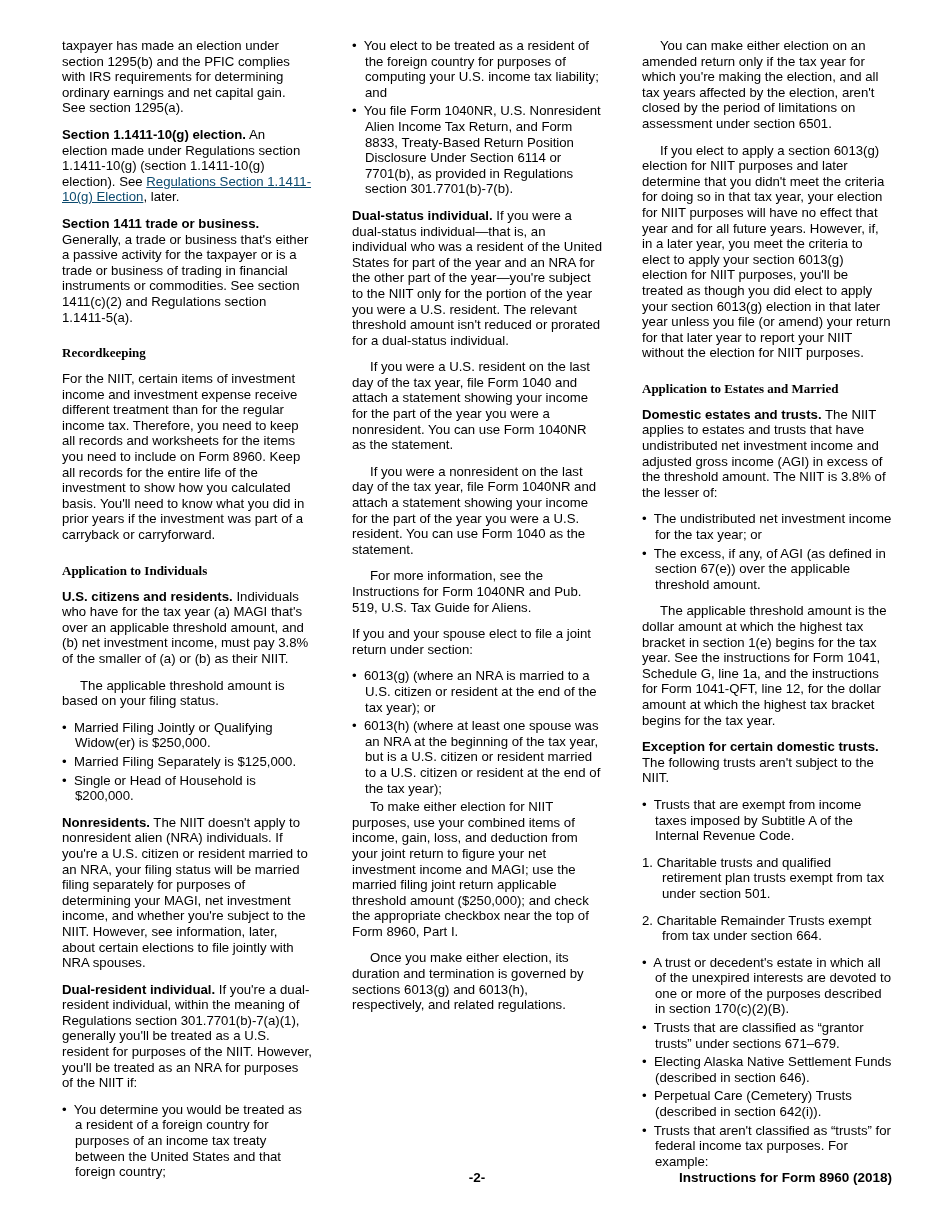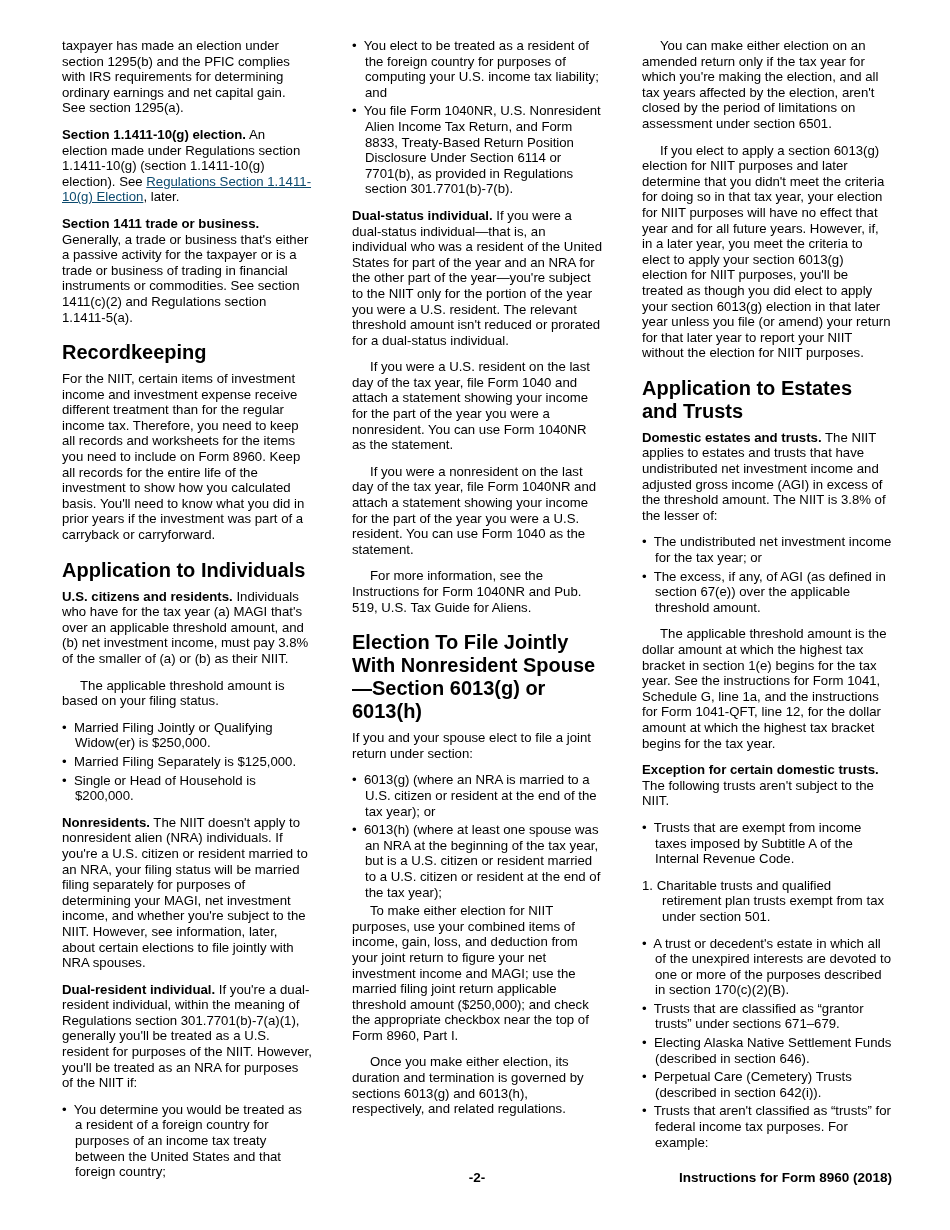--- a/index.html
+++ b/index.html
@@ -33,24 +33,25 @@
     line-height: 15.6px;
   }
   p {
     margin: 0 0 11px 0;
     text-align: left;
   }
   p.indent {
     text-indent: 18px;
   }
   h2 {
-    font-size: 20px;
+    font-size: 13px;
     line-height: 23px;
     font-weight: bold;
     margin: 16px 0 7px 0;
+    font-family: Liberation Serif, serif;
   }
   .run-head {
     font-weight: bold;
     margin-top: 11px;
   }
   .bullet-dot {
     margin: 0 0 3px 0;
     padding-left: 13px;
     text-indent: -13px;
   }
@@ -133,53 +134,53 @@
       <p class="bullet-dot gap">•&nbsp; <span>You file Form 1040NR, U.S. Nonresident Alien Income Tax Return, and Form 8833, Treaty-Based Return Position Disclosure Under Section 6114 or 7701(b), as provided in Regulations section 301.7701(b)-7(b).</span></p>
 
       <p>
         <span class="run-head">Dual-status individual.</span><span> If you were a dual-status individual—that is, an individual who was a resident of the United States for part of the year and an NRA for the other part of the year—you're subject to the NIIT only for the portion of the year you were a U.S. resident. The relevant threshold amount isn't reduced or prorated for a dual-status individual.</span>
       </p>
 
       <p class="indent">If you were a U.S. resident on the last day of the tax year, file Form 1040 and attach a statement showing your income for the part of the year you were a nonresident. You can use Form 1040NR as the statement.</p>
       <p class="indent">If you were a nonresident on the last day of the tax year, file Form 1040NR and attach a statement showing your income for the part of the year you were a U.S. resident. You can use Form 1040 as the statement.</p>
       <p class="indent">For more information, see the Instructions for Form 1040NR and Pub. 519, U.S. Tax Guide for Aliens.</p>
 
-      <h2>Election To File Jointly With Nonresident Spouse—Section 6013(g) or 6013(h)</h2>
 
       <p>If you and your spouse elect to file a joint return under section:</p>
 
       <p class="bullet-dot">•&nbsp; <span>6013(g) (where an NRA is married to a U.S. citizen or resident at the end of the tax year); or</span></p>
       <p class="bullet-dot">•&nbsp; <span>6013(h) (where at least one spouse was an NRA at the beginning of the tax year, but is a U.S. citizen or resident married to a U.S. citizen or resident at the end of the tax year);</span></p>
 
       <p class="indent">To make either election for NIIT purposes, use your combined items of income, gain, loss, and deduction from your joint return to figure your net investment income and MAGI; use the married filing joint return applicable threshold amount ($250,000); and check the appropriate checkbox near the top of Form 8960, Part I.</p>
       <p class="indent">Once you make either election, its duration and termination is governed by sections 6013(g) and 6013(h), respectively, and related regulations.</p>
     </div>
 
     <div class="col">
       <p class="indent">You can make either election on an amended return only if the tax year for which you're making the election, and all tax years affected by the election, aren't closed by the period of limitations on assessment under section 6501.</p>
       <p class="indent">If you elect to apply a section 6013(g) election for NIIT purposes and later determine that you didn't meet the criteria for doing so in that tax year, your election for NIIT purposes will have no effect that year and for all future years. However, if, in a later year, you meet the criteria to elect to apply your section 6013(g) election for NIIT purposes, you'll be treated as though you did elect to apply your section 6013(g) election in that later year unless you file (or amend) your return for that later year to report your NIIT without the election for NIIT purposes.</p>
 
-      <h2>Application to Estates and Trusts</h2>
+      <h2>Application to Estates and Married</h2>
 
       <p>
         <span class="run-head">Domestic estates and trusts.</span><span> The NIIT applies to estates and trusts that have undistributed net investment income and adjusted gross income (AGI) in excess of the threshold amount. The NIIT is 3.8% of the lesser of:</span>
       </p>
 
       <p class="bullet-dot">•&nbsp; <span>The undistributed net investment income for the tax year; or</span></p>
       <p class="bullet-dot gap">•&nbsp; <span>The excess, if any, of AGI (as defined in section 67(e)) over the applicable threshold amount.</span></p>
 
       <p class="indent">The applicable threshold amount is the dollar amount at which the highest tax bracket in section 1(e) begins for the tax year. See the instructions for Form 1041, Schedule G, line 1a, and the instructions for Form 1041-QFT, line 12, for the dollar amount at which the highest tax bracket begins for the tax year.</p>
 
       <p>
         <span class="run-head">Exception for certain domestic trusts.</span><span> The following trusts aren't subject to the NIIT.</span>
       </p>
 
       <p class="bullet-dot gap">•&nbsp; <span>Trusts that are exempt from income taxes imposed by Subtitle A of the Internal Revenue Code.</span></p>
 
       <p class="numlist">1.   Charitable trusts and qualified retirement plan trusts exempt from tax under section 501.</p>
+      <p class="numlist">2.   Charitable Remainder Trusts exempt from tax under section 664.</p>
 
       <p class="bullet-dot">•&nbsp; <span>A trust or decedent's estate in which all of the unexpired interests are devoted to one or more of the purposes described in section 170(c)(2)(B).</span></p>
       <p class="bullet-dot">•&nbsp; <span>Trusts that are classified as “grantor trusts” under sections 671–679.</span></p>
       <p class="bullet-dot">•&nbsp; <span>Electing Alaska Native Settlement Funds (described in section 646).</span></p>
       <p class="bullet-dot">•&nbsp; <span>Perpetual Care (Cemetery) Trusts (described in section 642(i)).</span></p>
       <p class="bullet-dot">•&nbsp; <span>Trusts that aren't classified as “trusts” for federal income tax purposes. For example:</span></p>
     </div>
 
   </div>
 

